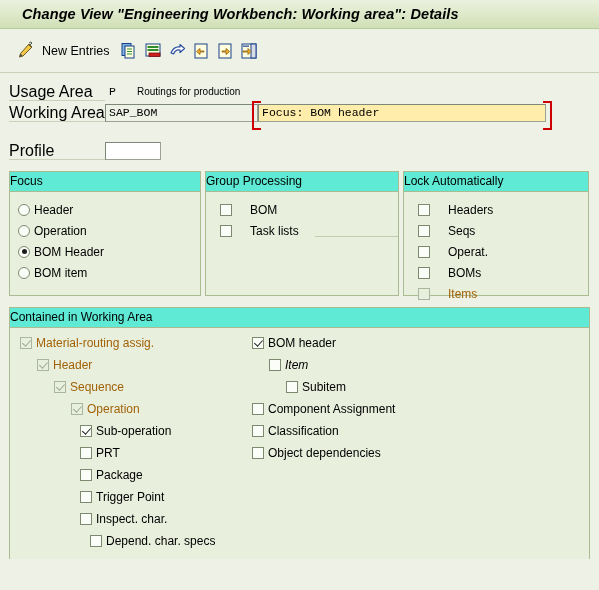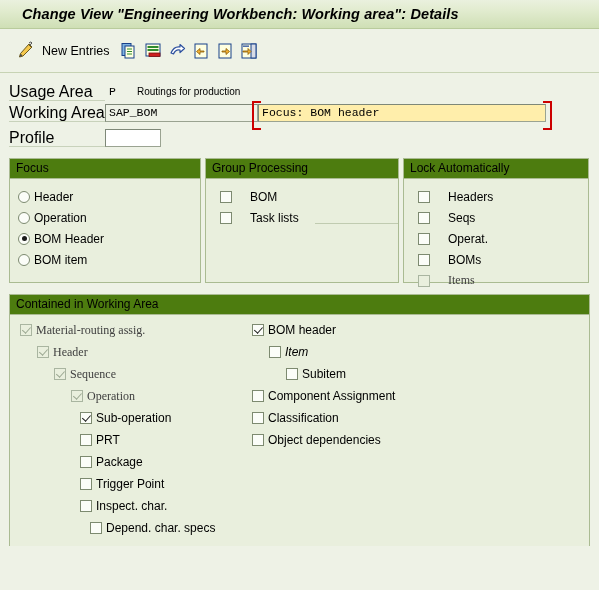--- a/index.html
+++ b/index.html
@@ -139,40 +139,39 @@
     border-top: 2px solid #cc0000;
     border-bottom: 2px solid #cc0000;
   }
   .brk.r {
     right: -6px; top: -3px;
     border-right: 2px solid #cc0000;
     border-top: 2px solid #cc0000;
     border-bottom: 2px solid #cc0000;
   }
 
-  .profile-row { margin-top: 6px; align-items: flex-end; }
+  .profile-row { margin-top: 19px; align-items: flex-end; }
 
   
   .groups {
     display: flex;
     margin: 11px 9px 0 9px;
     gap: 4px;
   }
   .gbox {
     border: 1px solid #aabb92;
     background: #e9efdd;
     box-sizing: border-box;
   }
   .gbox-head {
-    background: #4d7c0f;
+    background: #5eead4;
     border-bottom: 1px solid #aabb92;
     font-size: 12px;
     height: 19px;
     line-height: 18px;
-    padding-left: 6px;
     white-space: nowrap;
   }
   .gbox-body {
     padding: 7px 0 0 8px;
     height: 103px;
     box-sizing: border-box;
   }
   .g-focus   { width: 192px; }
   .g-group   { width: 194px; }
   .g-lock    { width: 186px; }
@@ -223,21 +222,21 @@
     width: 3.5px; height: 7px;
     border: solid #1a1a1a;
     border-width: 0 1.7px 1.7px 0;
     transform: rotate(42deg);
   }
   .cbox.dis {
     border-color: #a9b5a0;
     background: #e9efdd;
   }
   .cbox.dis.on::after { border-color: #9aa790; }
-  .lbl-dis { color: #404040; font-family: Liberation Serif, serif; }
+  .lbl-dis { color: #a16207; }
 
   .underline-field {
     border-bottom: 1px solid #c0cbb0;
     width: 110px;
     margin-left: 2px;
     height: 12px;
   }
 
   
   .contained {

